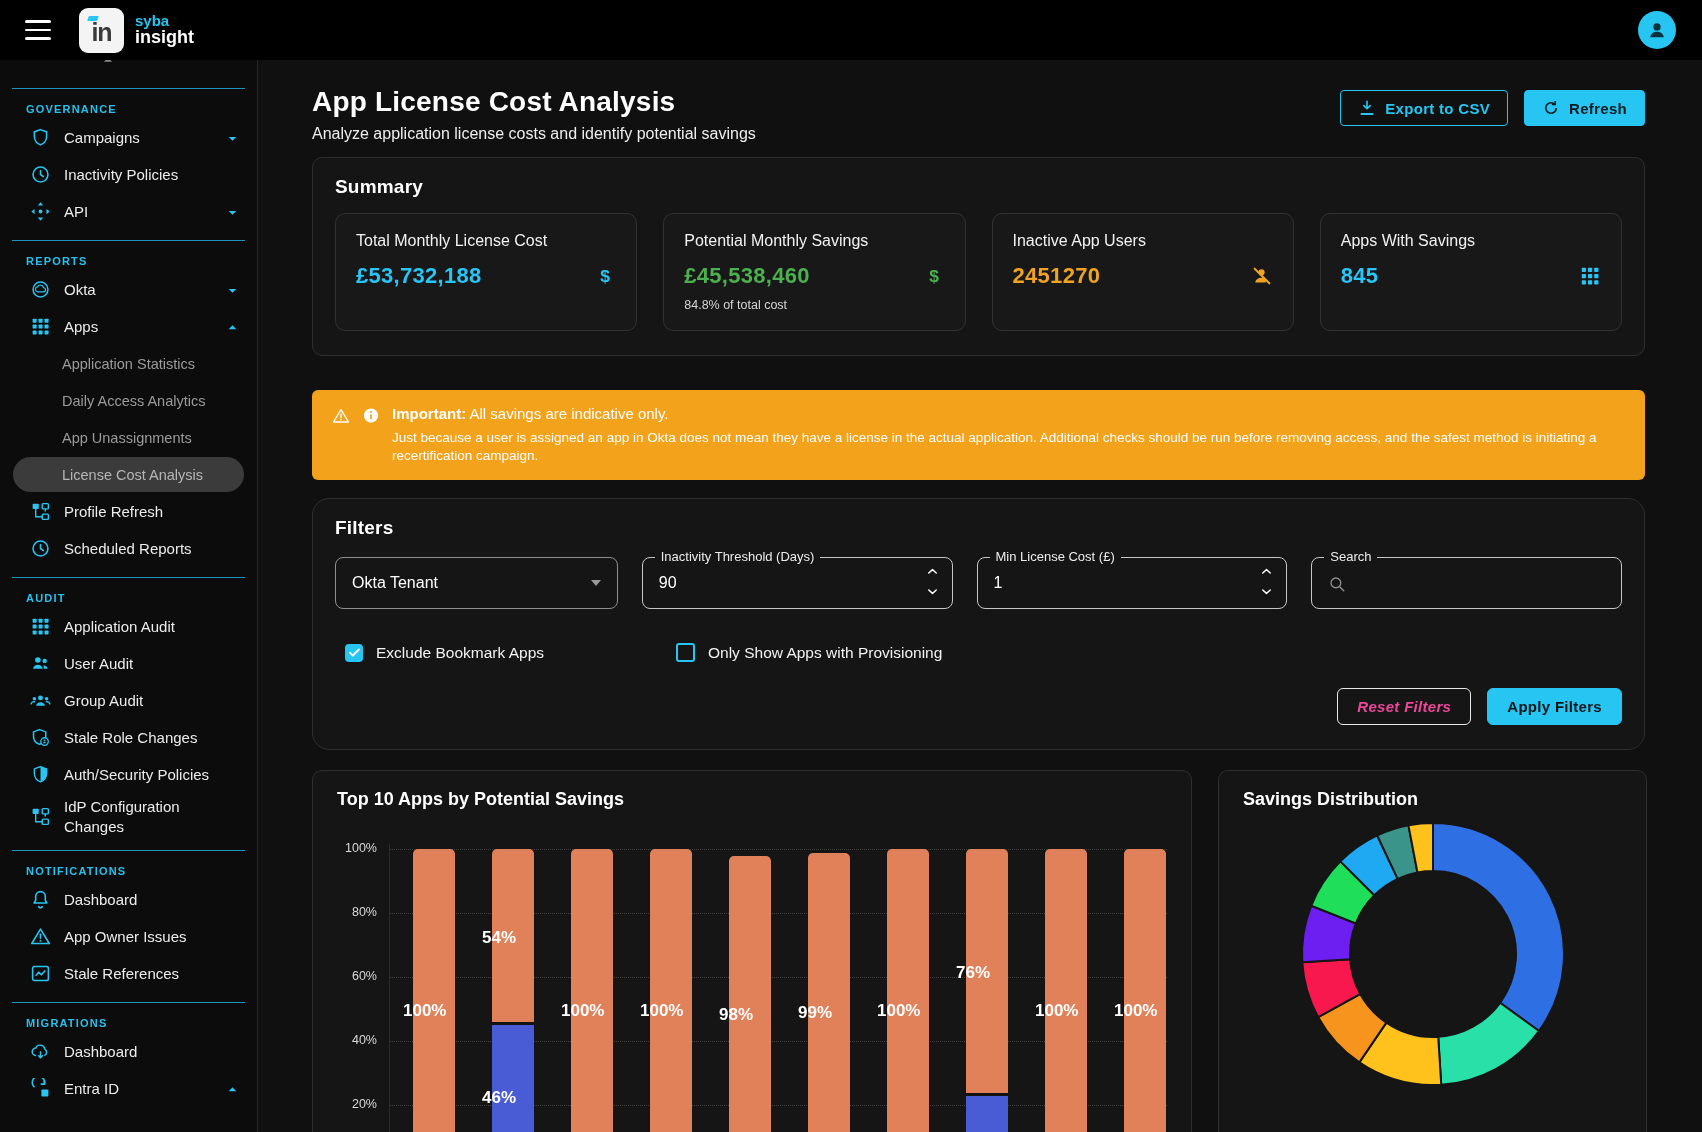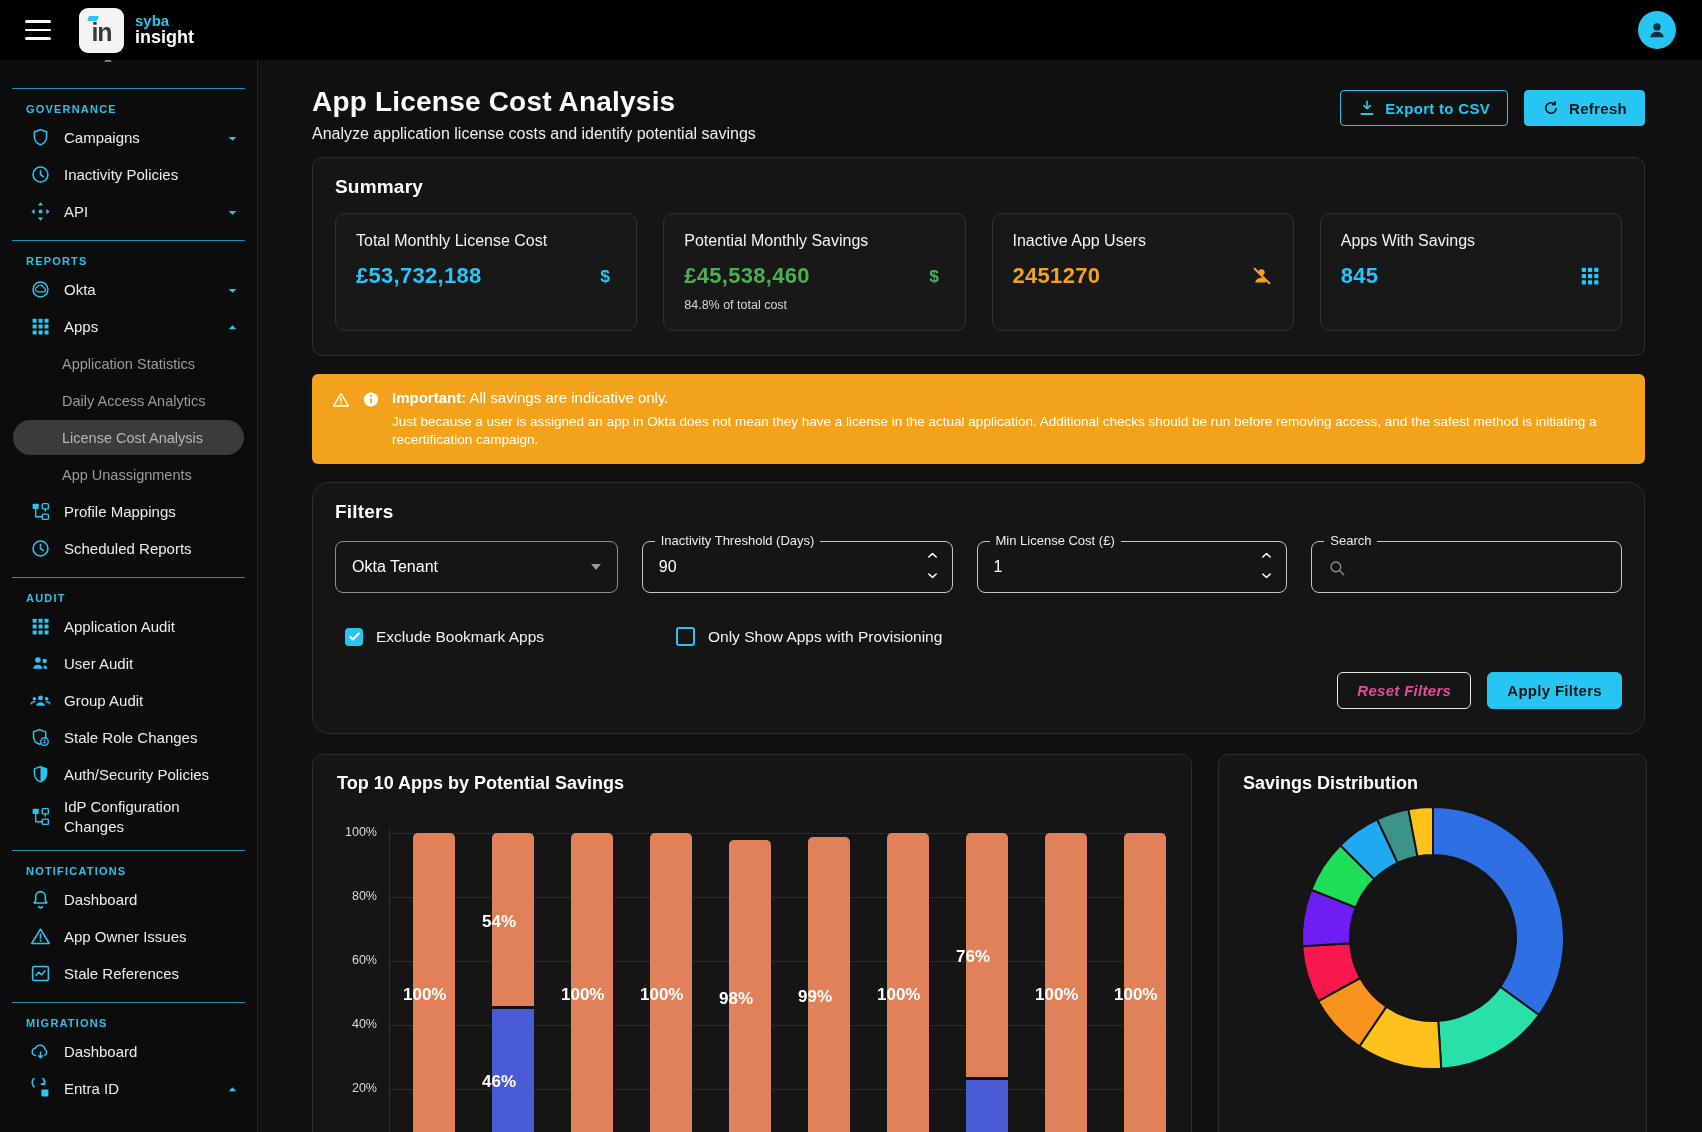--- a/index.html
+++ b/index.html
@@ -64,21 +64,21 @@
   .stat-grid { display:flex; gap:26px; margin-top:15px; }
   .stat { flex:1; background:#181818; border:1px solid #323232; border-radius:10px; padding:18px 20px; }
   .stat-label { font-size:16px; color:#f2f2f2; }
   .stat-valrow { display:flex; align-items:center; margin-top:13px; }
   .stat-value { font-size:22px; font-weight:700; letter-spacing:0.3px; }
   .stat-ic { margin-left:auto; width:22px; height:22px; }
   .stat-ic svg { width:22px; height:22px; }
   .stat-sub { font-size:12.5px; color:#d6d6d6; margin-top:9px; }
 
   
-  .banner { margin-top:18px; border-radius:6px; padding:15px 20px; display:flex; gap:12px;
+  .banner { margin-top:34px; border-radius:6px; padding:15px 20px; display:flex; gap:12px;
     align-items:flex-start; }
   .banner .b-ic { flex:0 0 auto; color:#fff; margin-top:0; }
   .banner .b-ic.tri svg { width:22px; height:22px; }
   .banner .b-ic.inf svg { width:19px; height:19px; margin-top:1px; }
   .banner-title { font-size:15px; }
   .banner-title b { font-weight:700; }
   .banner-body { font-size:13.5px; line-height:1.35; margin-top:7px; max-width:1240px; }
 
   
   .filters-card { margin-top:18px; padding:18px 22px 24px 22px;border-radius:17px; }
@@ -222,32 +222,32 @@
             <rect x="16.6" y="16.6" width="4.6" height="4.6" rx="0.8" fill="currentColor"></rect>
           </svg>
         </span>
         <span class="lbl">Apps</span>
         <span class="chev"><svg viewBox="0 0 24 24" width="100%" height="100%" fill="none">
             <path d="M5 15l7-7 7 7z" fill="currentColor"></path>
           </svg></span>
       </div>
       <div class="side-sub">Application Statistics</div>
       <div class="side-sub">Daily Access Analytics</div>
+      <div class="side-sub">App Unassignments</div>
       <div class="side-sub selected">License Cost Analysis</div>
-      <div class="side-sub">App Unassignments</div>
       <div class="side-item">
         <span class="ic">
           <svg viewBox="0 0 24 24" width="100%" height="100%" fill="none">
             <rect x="3" y="3" width="7" height="6" rx="1" fill="currentColor"></rect>
             <rect x="14" y="3" width="7" height="6" rx="1" stroke="currentColor" stroke-width="1.6"></rect>
             <rect x="14" y="15" width="7" height="6" rx="1" stroke="currentColor" stroke-width="1.6"></rect>
             <path d="M6.5 9v9h7.5M17.5 9v3" stroke="currentColor" stroke-width="1.6"></path>
           </svg>
         </span>
-        <span class="lbl">Profile Mappings</span>
+        <span class="lbl">Profile Refresh</span>
       </div>
       <div class="side-item">
         <span class="ic">
           <svg viewBox="0 0 24 24" width="100%" height="100%" fill="none">
             <circle cx="12" cy="12" r="8.5" stroke="currentColor" stroke-width="1.8"></circle>
             <path d="M12 7.5V12l3.2 2.4" stroke="currentColor" stroke-width="1.8" stroke-linecap="round"></path>
           </svg>
         </span>
         <span class="lbl">Scheduled Reports</span>
       </div>

